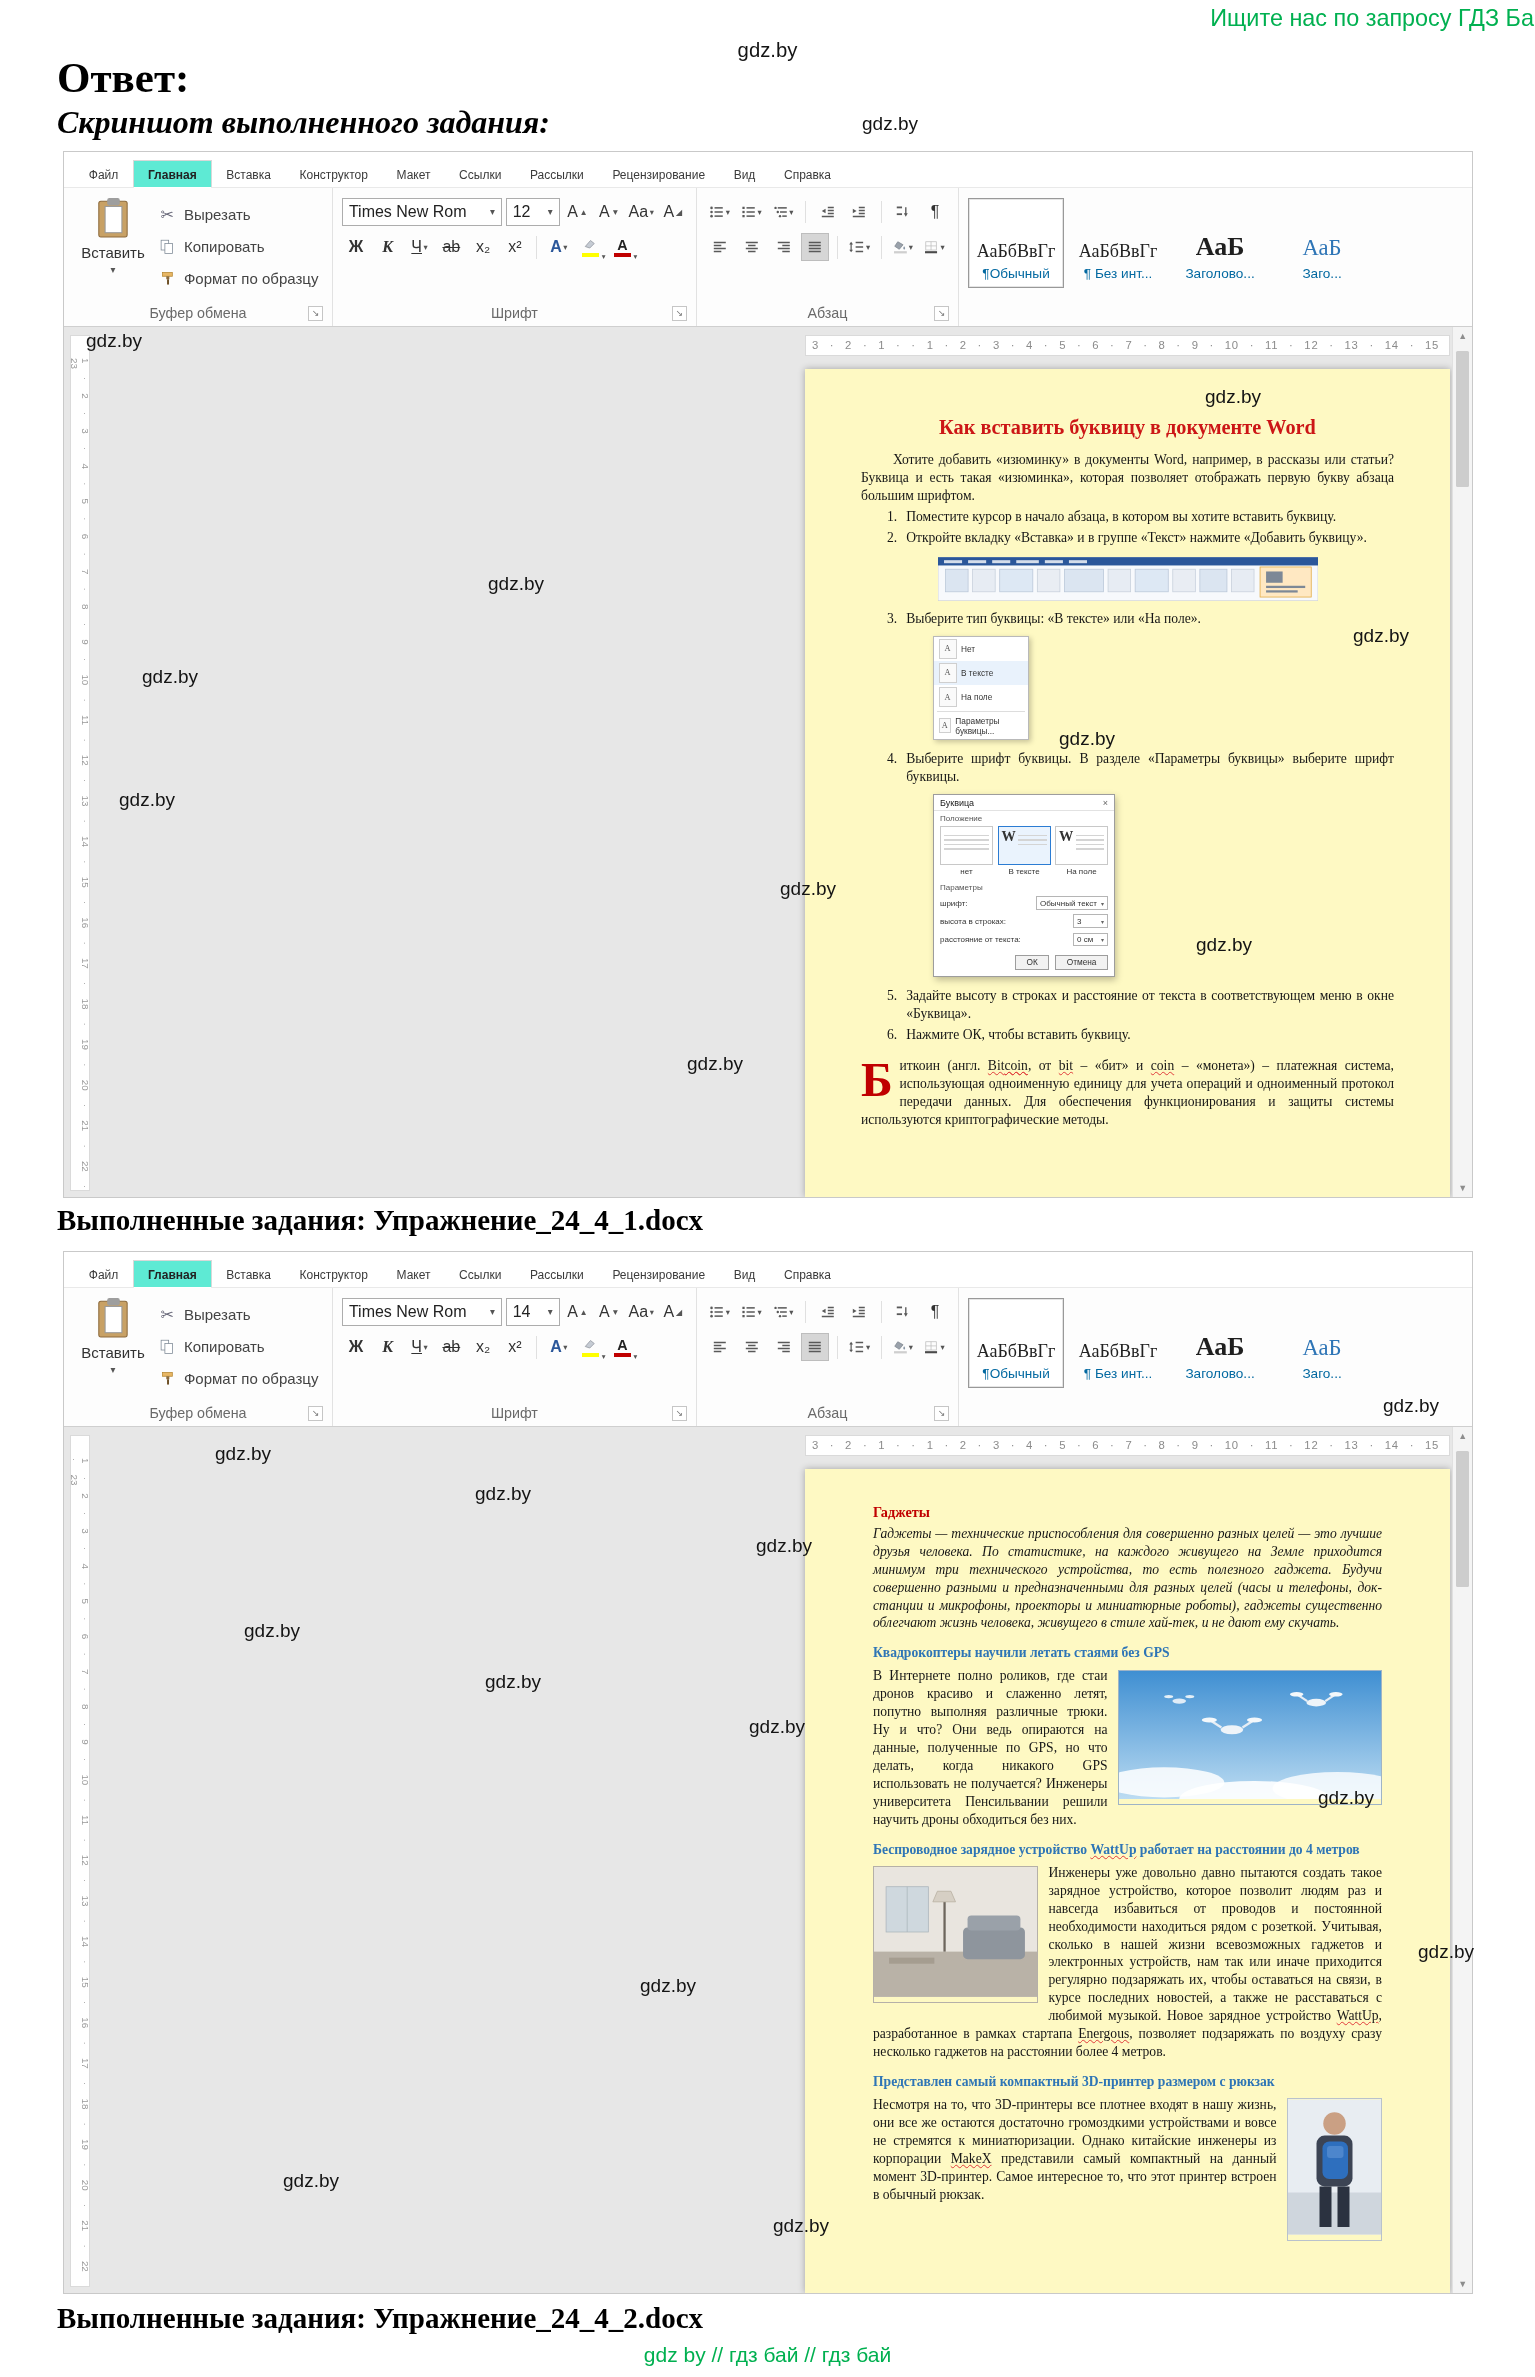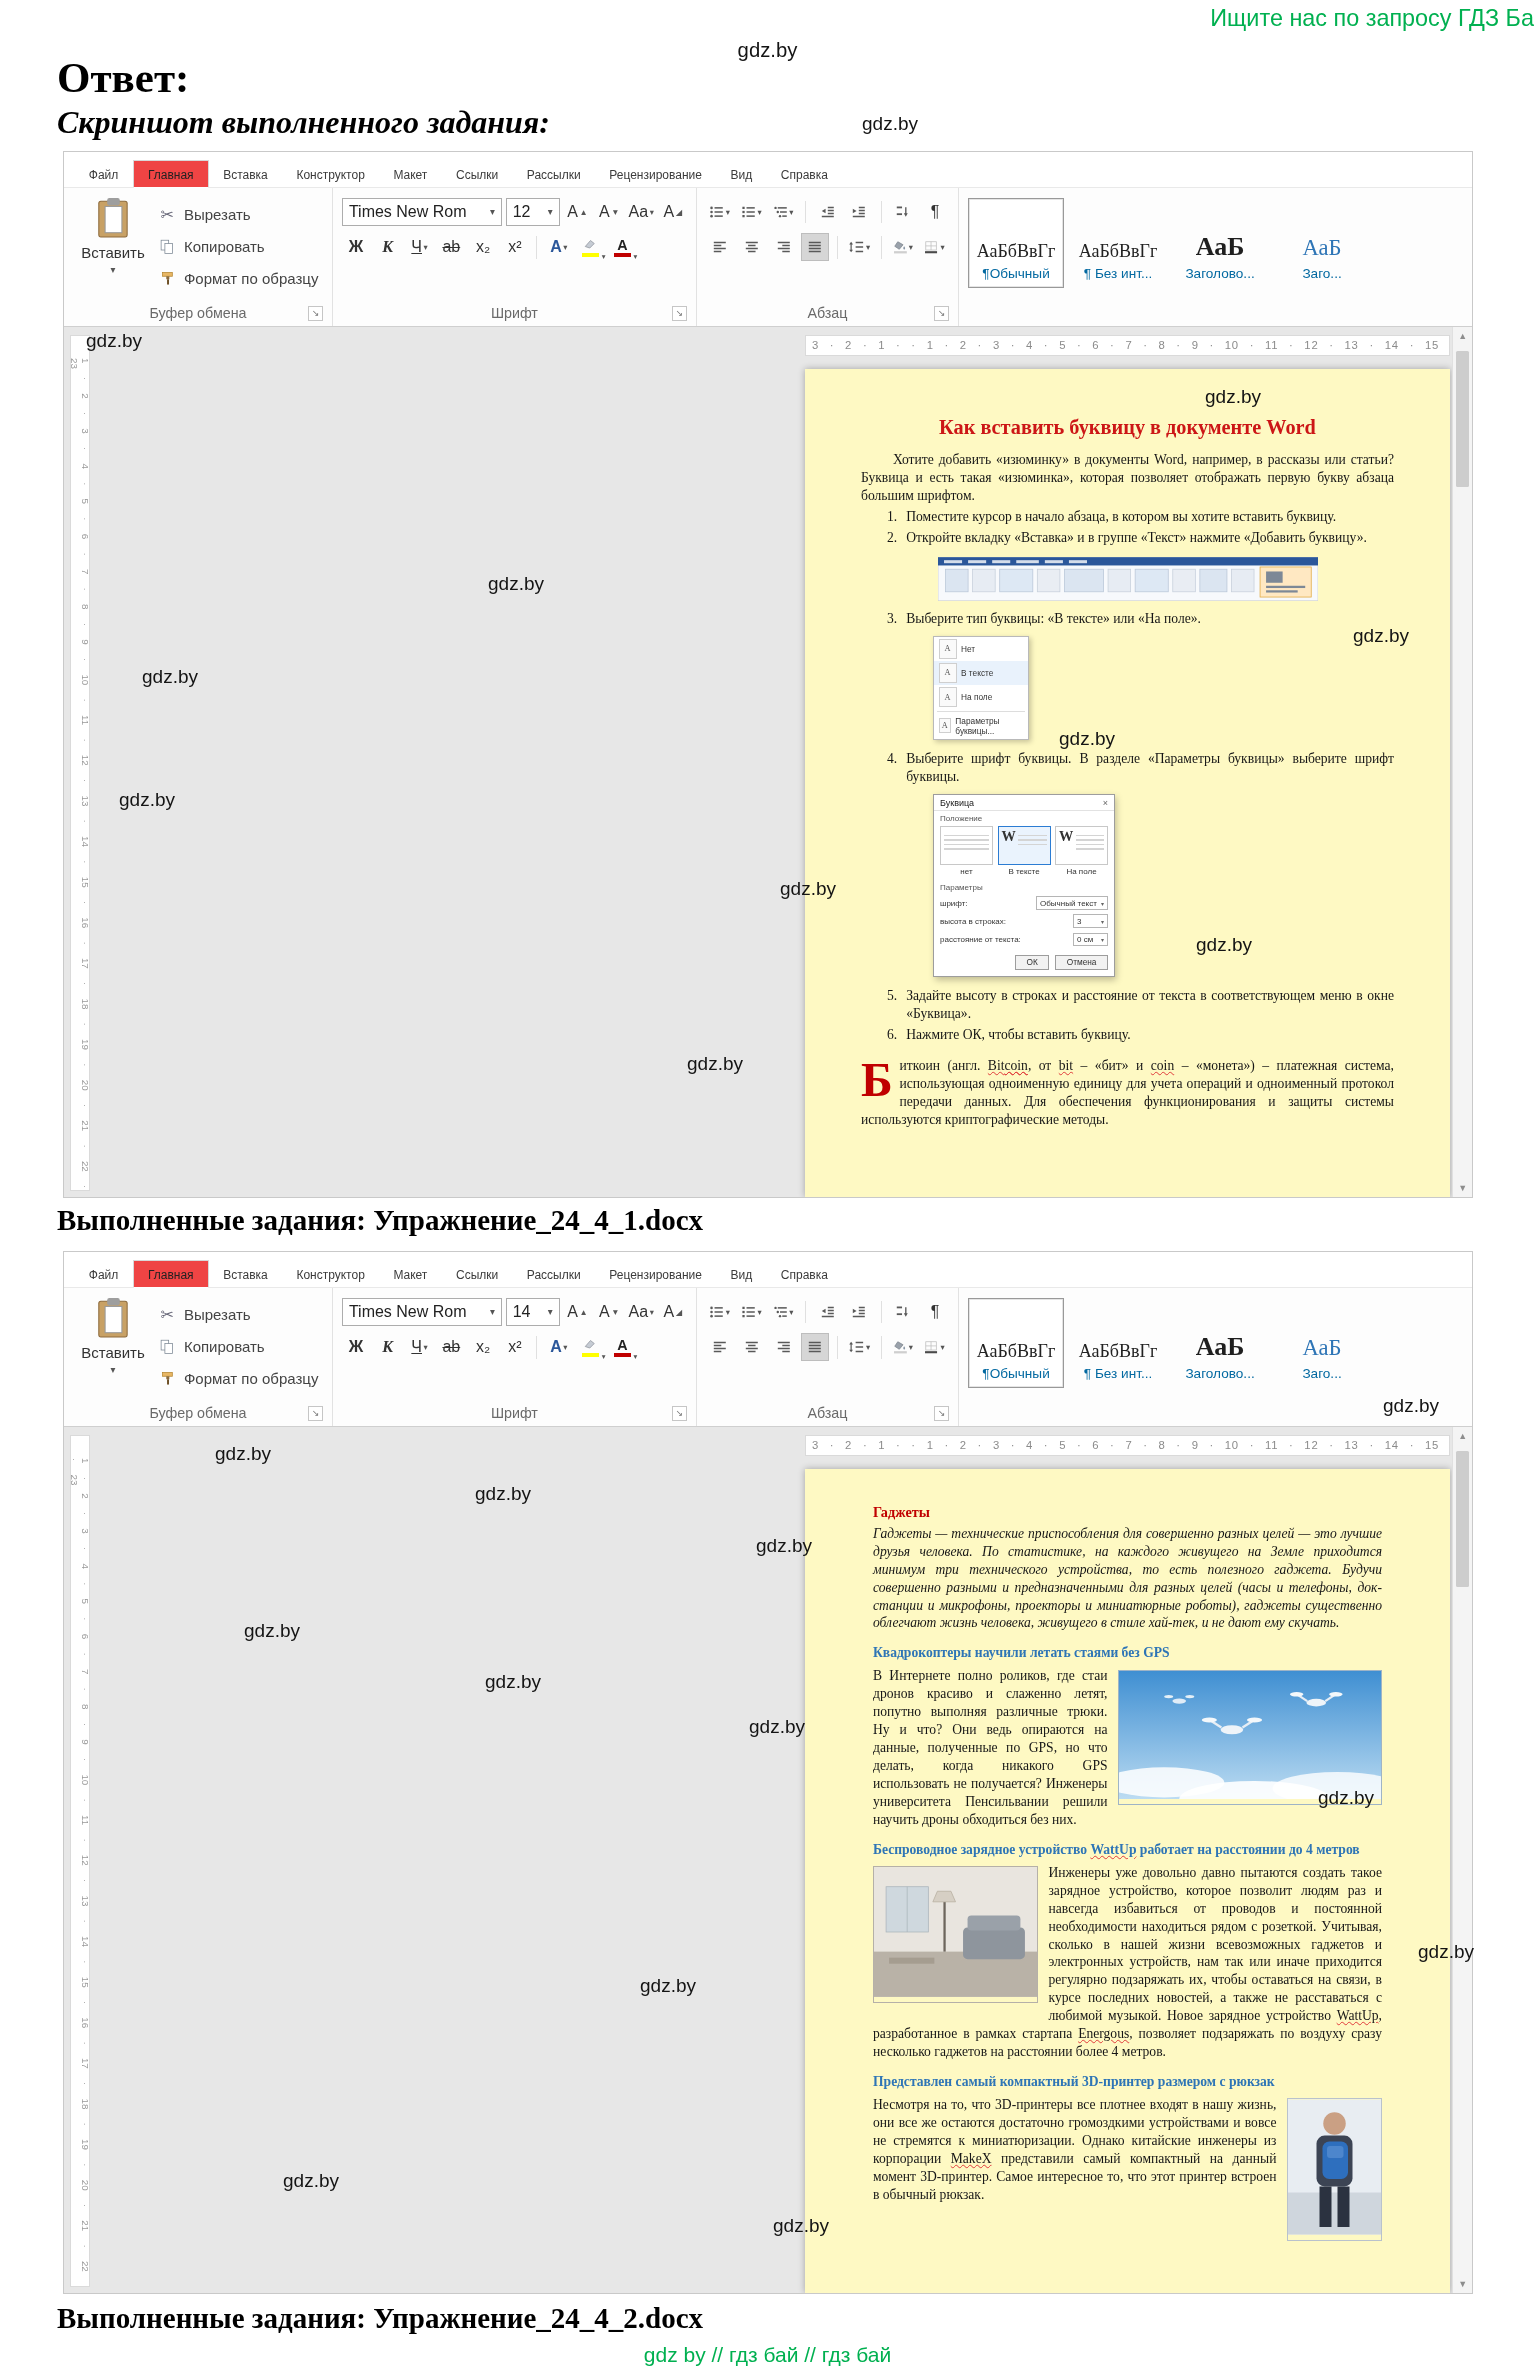--- a/index.html
+++ b/index.html
@@ -18,21 +18,21 @@
 #wm-layer{position:absolute;inset:0;pointer-events:none;z-index:60}
 .wm{position:absolute;font-size:19px;color:#141414;white-space:nowrap}
 
 
 .word-window{position:absolute;left:63px;width:1410px;border:0.8px solid #c9c9c9;background:#fff;display:flex;flex-direction:column;z-index:5}
 #win1{top:151px;height:1047px}
 #win2{top:1251px;height:1043px}
 
 .tabrow{height:35px;display:flex;align-items:flex-end;padding-left:10.5px;background:#fff}
 .tab{padding:6.8px 14.3px 5.3px;font-size:12px;color:#3b3b3b;white-space:nowrap;cursor:default}
-.tab.active{border:0.8px solid #d8d8d8;border-bottom:0.8px solid #fff;background:#ef4444;color:#222;font-weight:400;margin-bottom:-0.8px}
+.tab.active{border:0.8px solid #d8d8d8;border-bottom:0.8px solid #fff;background:#5eead4;color:#222;font-weight:700;margin-bottom:-0.8px}
 
 .ribbon-body{height:140px;background:#fdfdfd;border-top:0.8px solid #e9e9e9;border-bottom:0.8px solid #cfcfcf;display:flex}
 .rgroup{display:flex;flex-direction:column;border-right:0.8px solid #e2e2e2;padding:6px 9px 0}
 .rgroup:last-child{border-right:none;flex:1}
 .rgroup-content{flex:1;display:flex}
 .rgroup-label{height:25.6px;display:flex;align-items:center;justify-content:center;font-size:14.3px;color:#6a6a6a;position:relative;padding:0 13.6px}
 .launcher{position:absolute;right:0;bottom:5.3px;width:15px;height:15px;border:0.8px solid #c6c6c6;color:#777;font-size:9px;line-height:12.8px;text-align:center;background:#fff}
 
 .paste-btn{width:80px;display:flex;flex-direction:column;align-items:center;gap:2.3px;padding-top:3px}
 .plabel{font-size:15px;color:#333}

